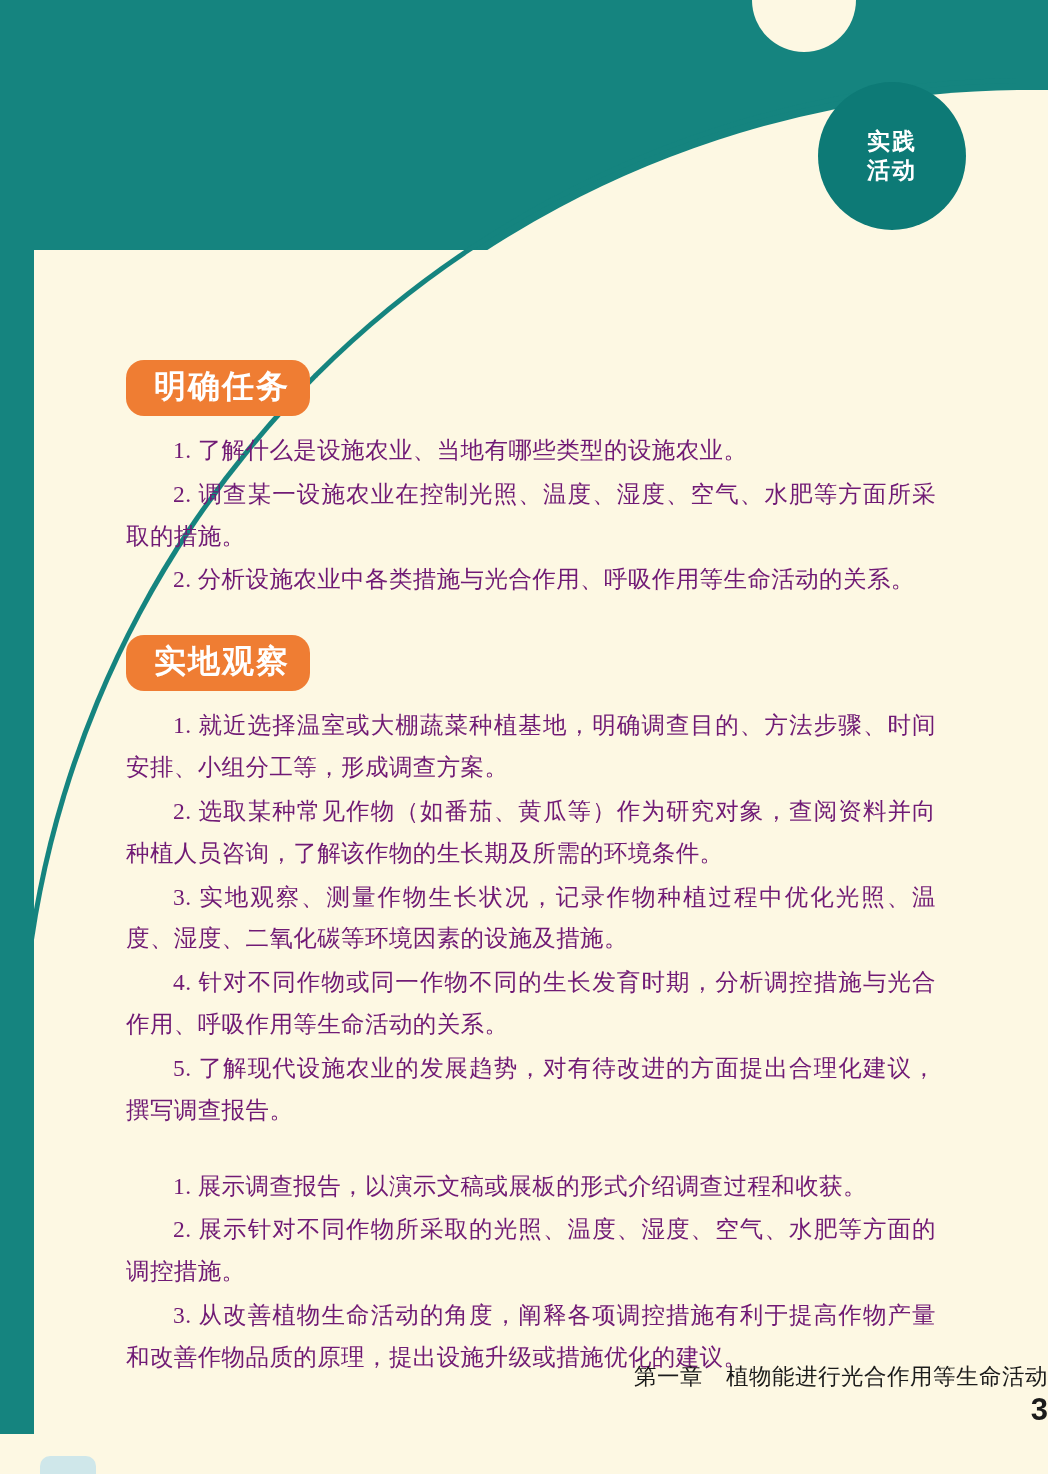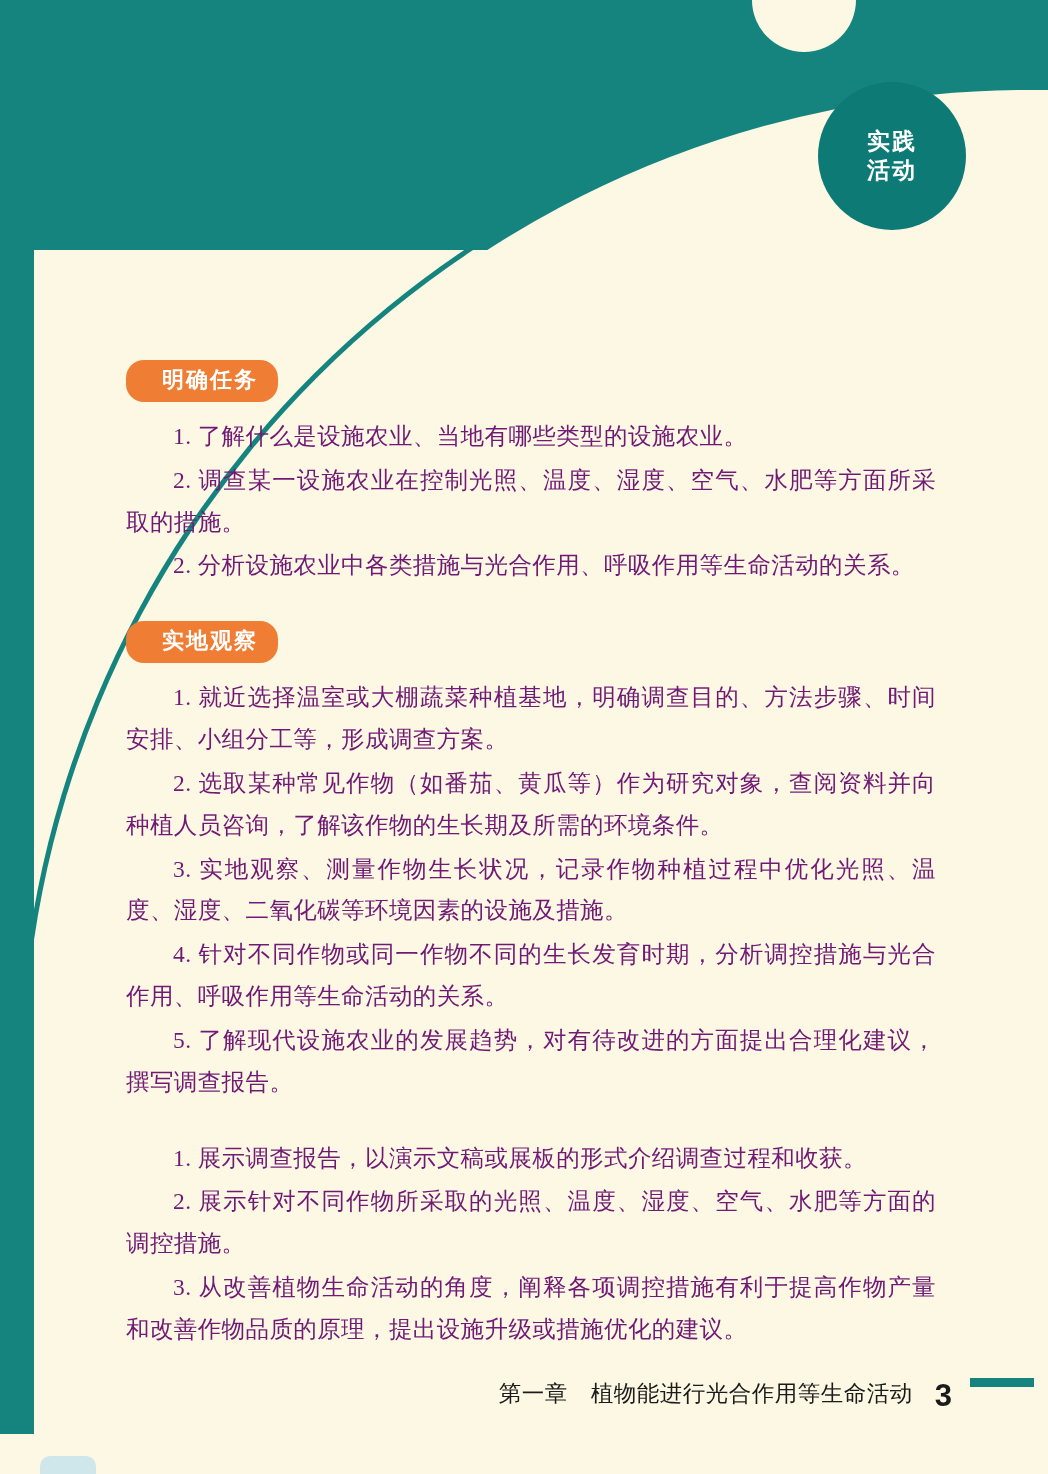--- a/index.html
+++ b/index.html
@@ -124,23 +124,23 @@
   .section {
     margin-bottom: 8px;
   }
 
   .pill {
     display: inline-block;
     background: #ef7d33;
     color: #ffffff;
     font-family: "Liberation Sans", "DejaVu Sans", sans-serif;
     font-weight: bold;
-    font-size: 22px;
+    font-size: 32px;
     letter-spacing: 2px;
-    padding: 5px 20px 7px 36px;
+    padding: 5px 20px 7px 28px;
     border-radius: 18px;
     margin-bottom: 14px;
   }
 
   .para {
     font-size: 23.5px;
     line-height: 1.78;
     color: #701a75;
     text-indent: 2em;
     margin: 0 0 2px 0;
@@ -151,22 +151,23 @@
   .section-gap { height: 26px; }
 
   
   .footer {
     position: absolute;
     left: 0;
     top: 1378px;
     width: 1048px;
     height: 50px;
     display: flex;
-    align-items: flex-start;
+    align-items: flex-end;
     justify-content: flex-end;
+    flex-direction: column;
   }
   .footer-text {
     font-size: 22.5px;
     color: #1b1b1b;
     letter-spacing: 0.5px;
   }
   .footer-page {
     font-family: "Liberation Sans", "DejaVu Sans", sans-serif;
     font-weight: bold;
     font-size: 31px;

